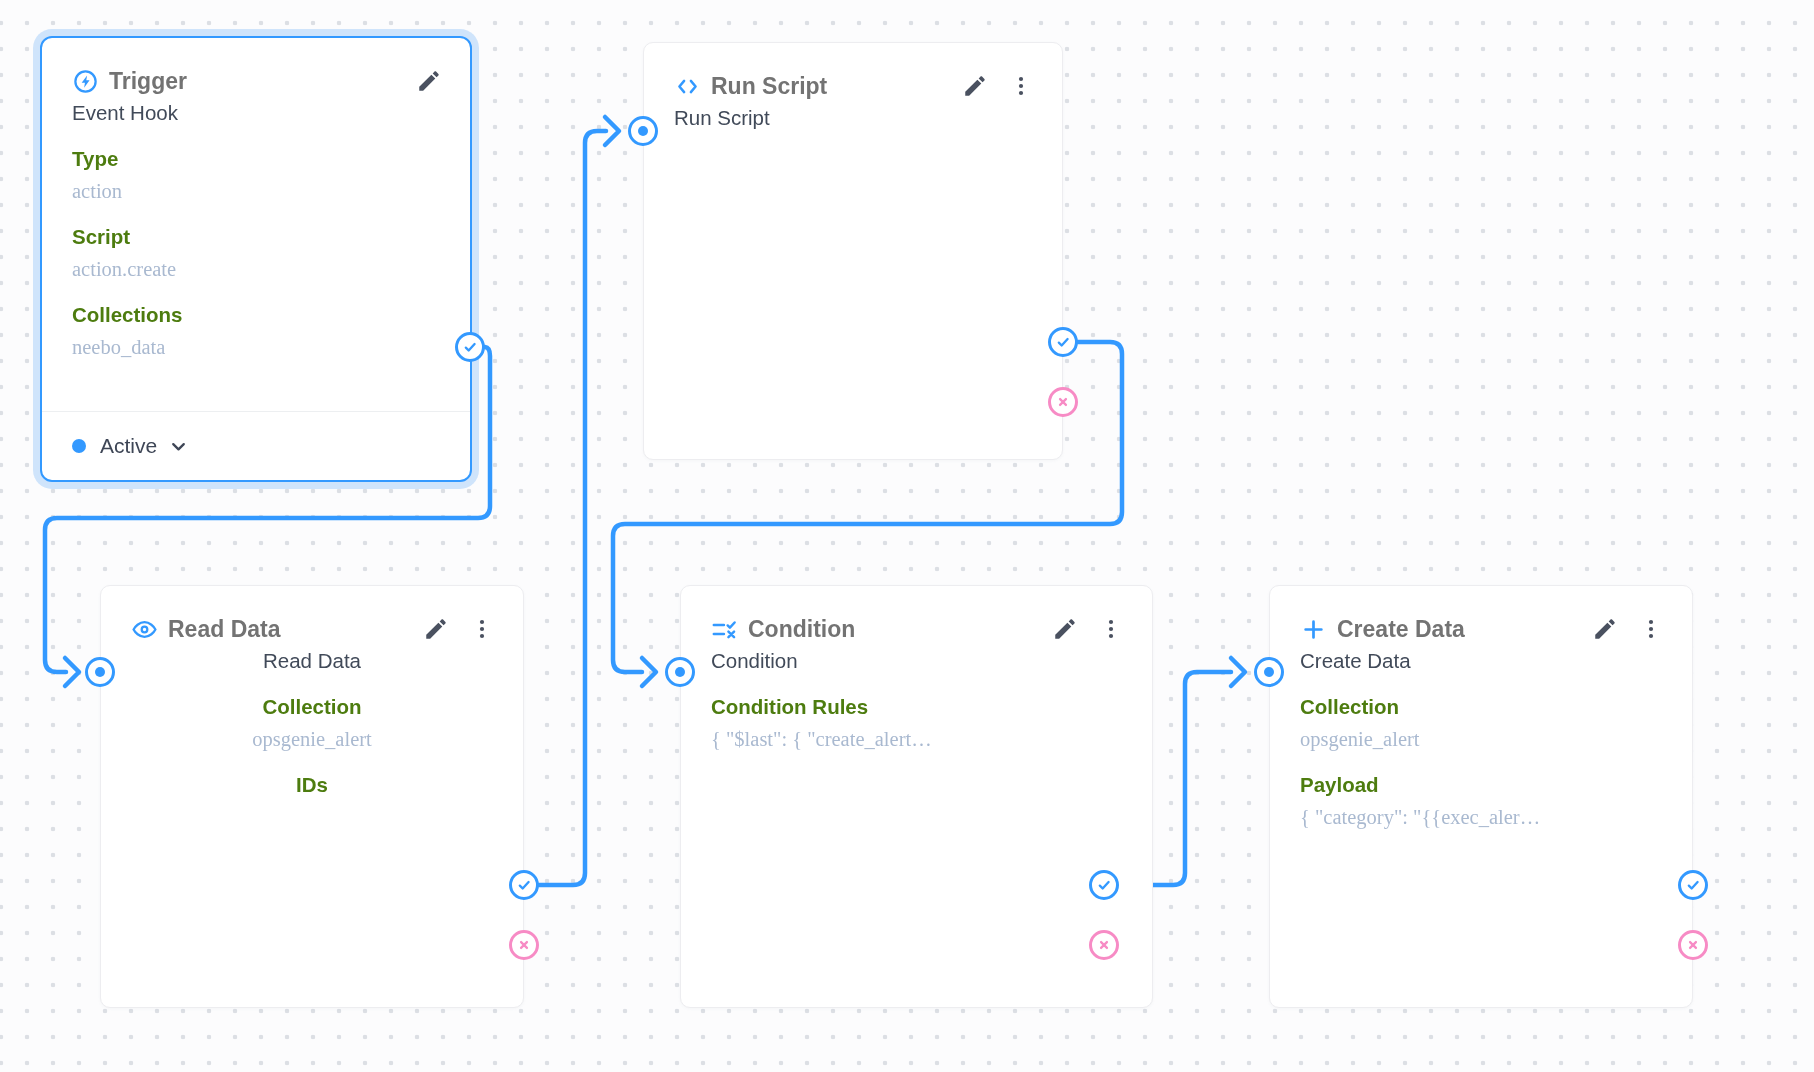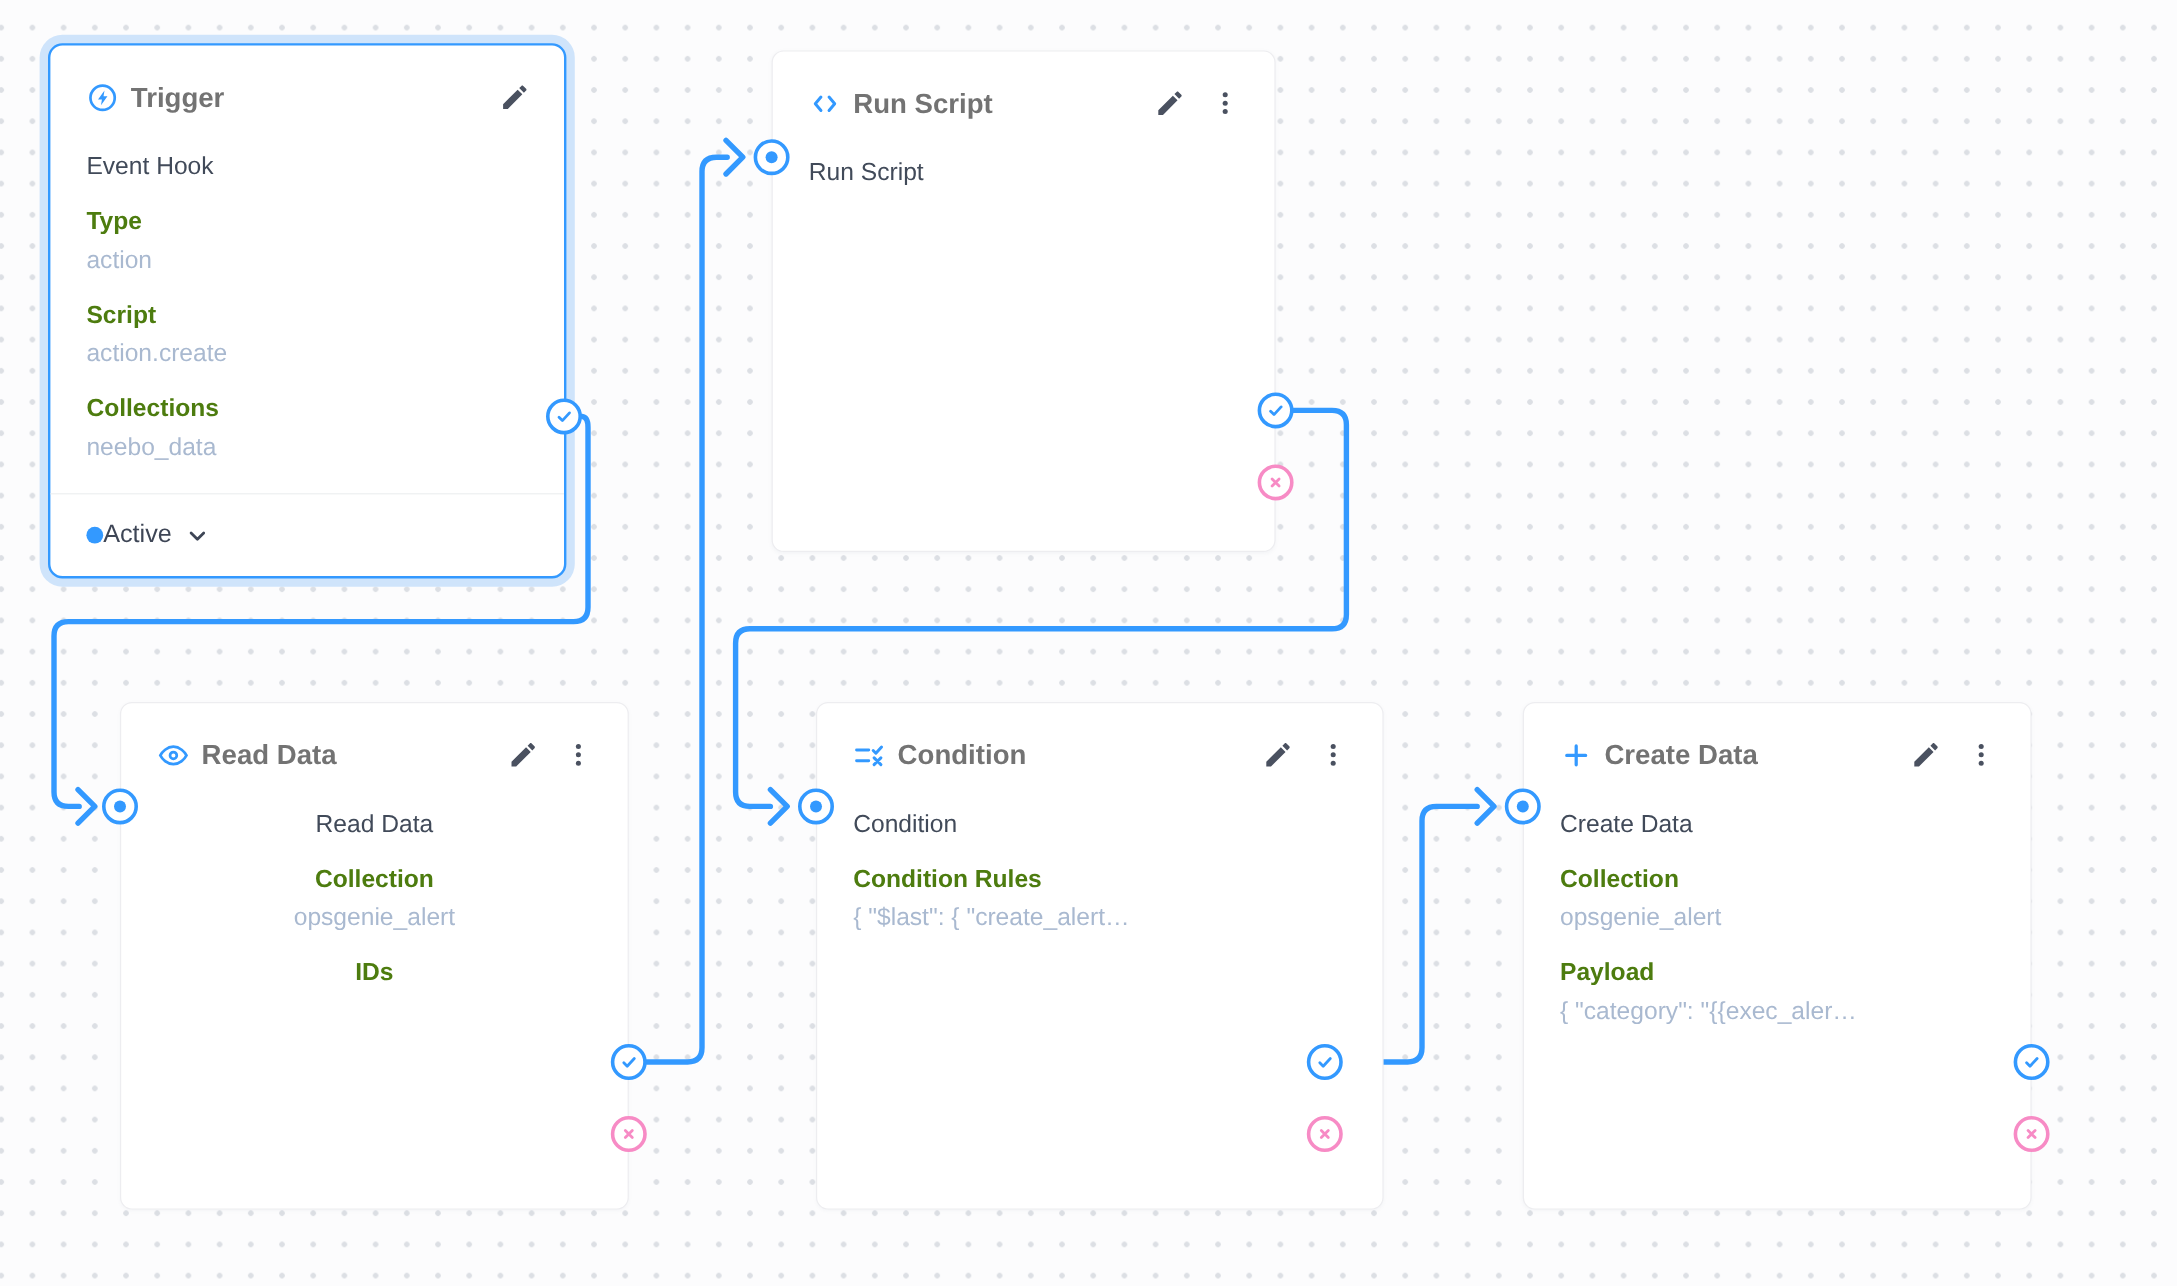--- a/index.html
+++ b/index.html
@@ -23,33 +23,33 @@
     border:2.5px solid #3399ff;border-radius:12px;
     box-shadow:0 0 0 7px #cfe4fb;
   }
   .card-header{display:flex;align-items:center;padding:28px 28px 0 30px;height:30px;}
   .title-icon{width:27px;height:27px;flex:0 0 auto;display:flex;align-items:center;}
   .card-title{margin-left:10px;font-size:23px;font-weight:700;color:#737373;white-space:nowrap;}
   .header-actions{margin-left:auto;display:flex;align-items:center;gap:20px;}
   .icon-btn{width:26px;height:26px;display:flex;align-items:center;justify-content:center;cursor:pointer;}
 
   .card-body{padding:0 30px;overflow:hidden;}
-  .node-name{margin-top:28px;font-size:20.5px;line-height:30px;color:#414a59;}
+  .node-name{margin-top:2px;font-size:20.5px;line-height:30px;color:#414a59;}
   .f-label{margin-top:16px;font-size:20.5px;line-height:30px;font-weight:700;color:#4d7c0f;}
   .f-value{margin-top:2px;font-size:20.5px;line-height:30px;
-    font-family:Liberation Sans, sans-serif;
+    font-family:Liberation Serif, serif;
     color:#a9b9d0;white-space:nowrap;overflow:hidden;}
 
   .trigger-footer{
     position:absolute;left:0;right:0;bottom:0;height:68px;
     border-top:1.5px solid #edeff1;display:flex;align-items:center;
     padding-left:30px;cursor:pointer;
   }
   .status-dot{width:14px;height:14px;border-radius:50%;background:#3399ff;}
-  .status-label{font-size:21px;font-weight:500;color:#3e4656;}
+  .status-label{margin-left:14px;font-size:21px;font-weight:500;color:#3e4656;}
   .status-chevron{margin-left:10px;display:flex;align-items:center;}
 
   .handle{
     position:absolute;z-index:3;width:30px;height:30px;border-radius:50%;
     background:#ffffff;box-sizing:border-box;display:flex;align-items:center;justify-content:center;
     cursor:pointer;
   }
   .handle.resolve{border:3px solid #3399ff;}
   .handle.reject{border:3px solid #f78bc5;}
   .handle.input{border:3px solid #3399ff;}

